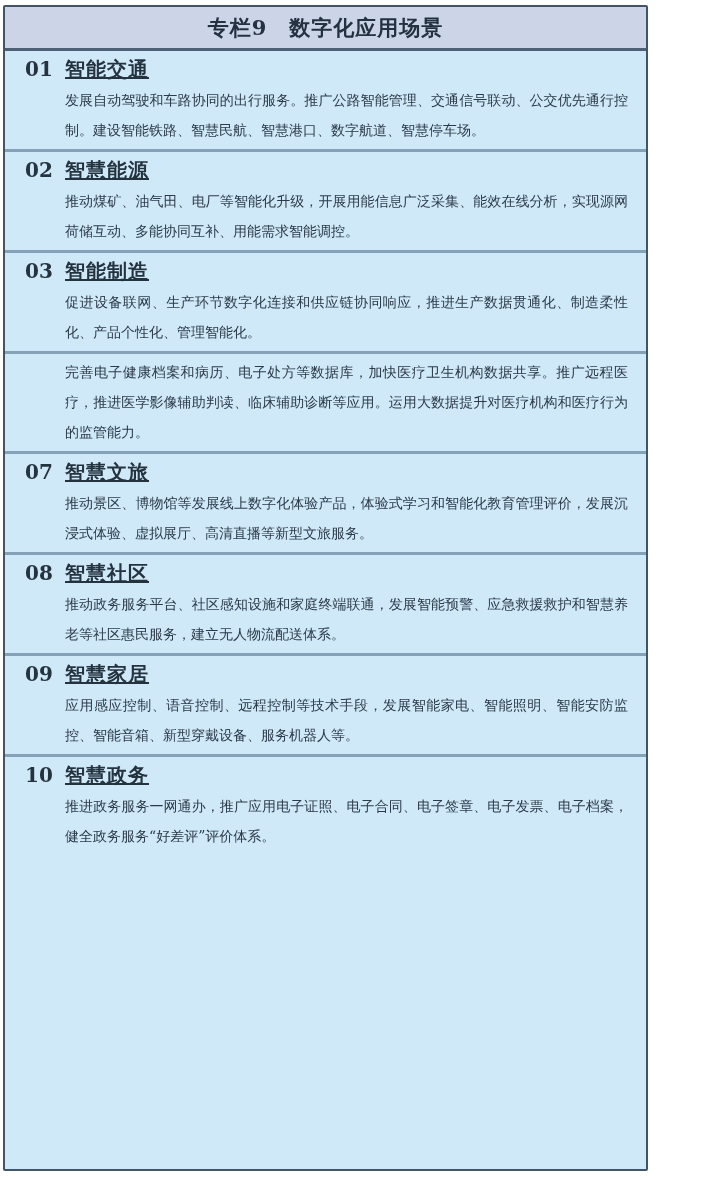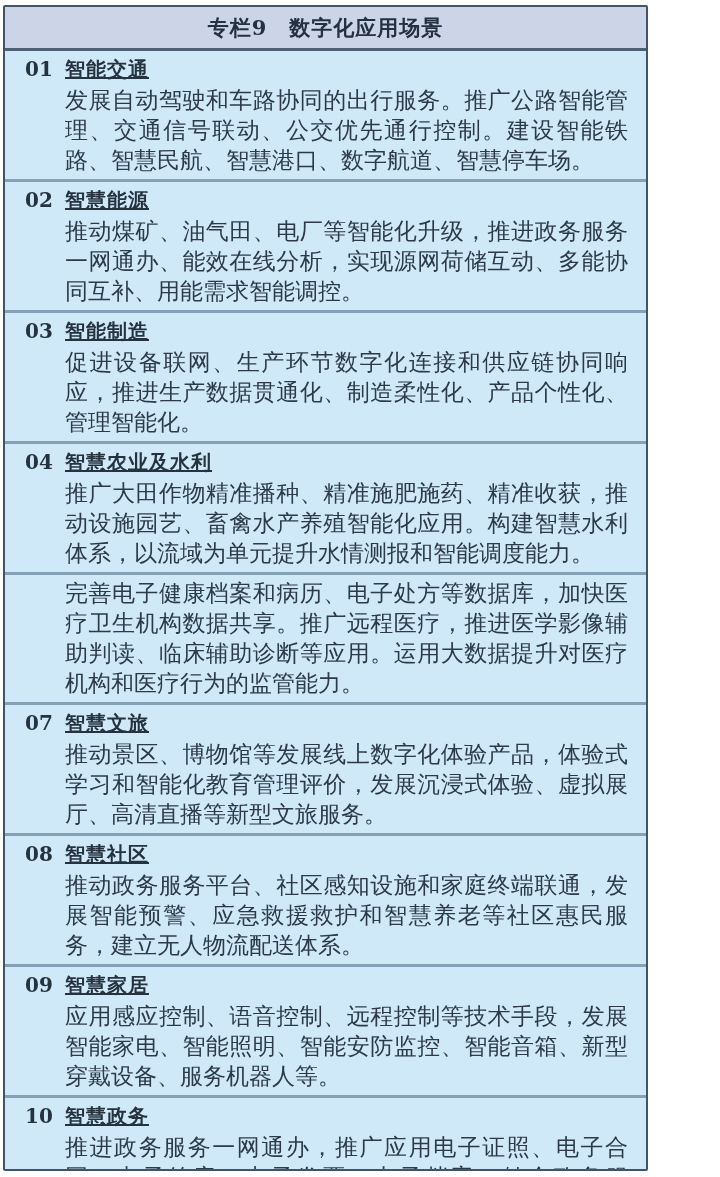--- a/index.html
+++ b/index.html
@@ -59,21 +59,21 @@
     width: 40px;
     flex: 0 0 40px;
     font-family: "DejaVu Serif", "Liberation Serif", serif;
   }
   .row-title {
     letter-spacing: 1px;
     text-decoration: underline;
   }
   .row-desc {
     margin-left: 40px;
-    font-size: 23px;
+    font-size: 14px;
     line-height: 30px;
     color: #2c3a49;
     text-align: justify;
     text-justify: inter-ideograph;
   }
 </style>
 </head>
 <body>
 
 <div class="page">
@@ -89,38 +89,31 @@
         <span class="row-title">智能交通</span>
       </div>
       <div class="row-desc">发展自动驾驶和车路协同的出行服务。推广公路智能管理、交通信号联动、公交优先通行控制。建设智能铁路、智慧民航、智慧港口、数字航道、智慧停车场。</div>
     </div>
 
     <div class="row">
       <div class="row-head">
         <span class="row-no">02</span>
         <span class="row-title">智慧能源</span>
       </div>
-      <div class="row-desc">推动煤矿、油气田、电厂等智能化升级，推进政务服务一网通办、能效在线分析，实现源网荷储互动、多能协同互补、用能需求智能调控。</div>
+      <div class="row-desc">推动煤矿、油气田、电厂等智能化升级，开展用能信息广泛采集、能效在线分析，实现源网荷储互动、多能协同互补、用能需求智能调控。</div>
     </div>
 
     <div class="row">
       <div class="row-head">
         <span class="row-no">03</span>
         <span class="row-title">智能制造</span>
       </div>
       <div class="row-desc">促进设备联网、生产环节数字化连接和供应链协同响应，推进生产数据贯通化、制造柔性化、产品个性化、管理智能化。</div>
     </div>
 
-    <div class="row">
-      <div class="row-head">
-        <span class="row-no">04</span>
-        <span class="row-title">智慧农业及水利</span>
-      </div>
-      <div class="row-desc">推广大田作物精准播种、精准施肥施药、精准收获，推动设施园艺、畜禽水产养殖智能化应用。构建智慧水利体系，以流域为单元提升水情测报和智能调度能力。</div>
-    </div>
 
 
     <div class="row">
       <div class="row-desc">完善电子健康档案和病历、电子处方等数据库，加快医疗卫生机构数据共享。推广远程医疗，推进医学影像辅助判读、临床辅助诊断等应用。运用大数据提升对医疗机构和医疗行为的监管能力。</div>
     </div>
 
     <div class="row">
       <div class="row-head">
         <span class="row-no">07</span>
         <span class="row-title">智慧文旅</span>

